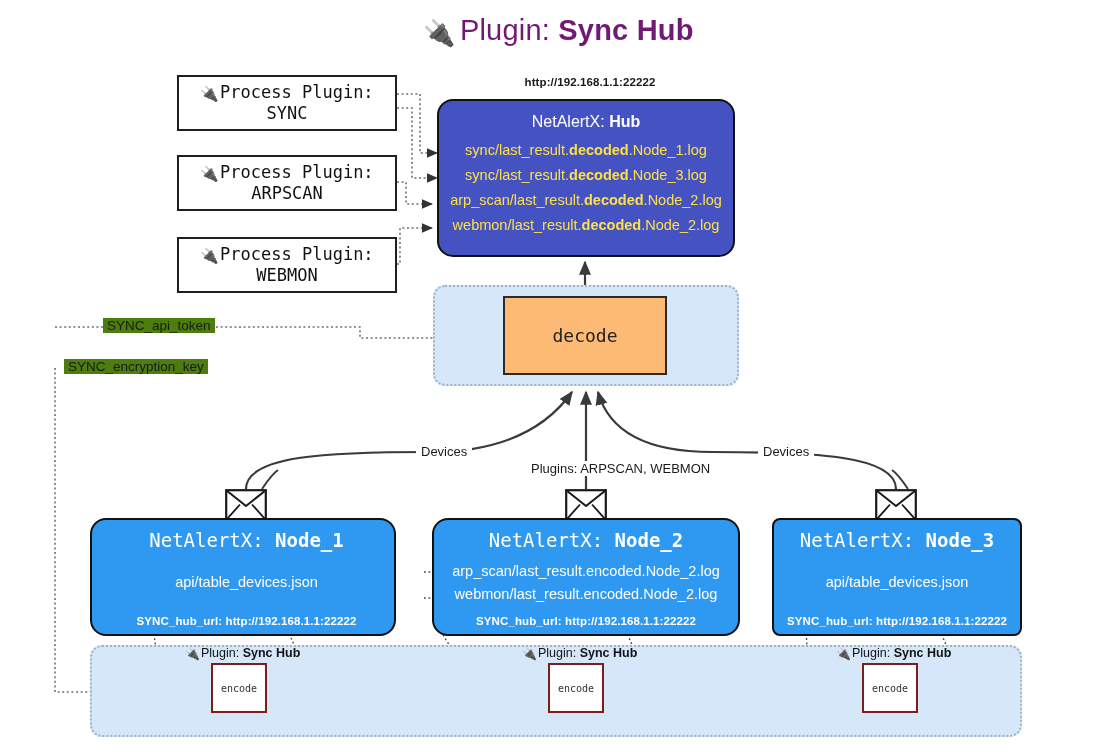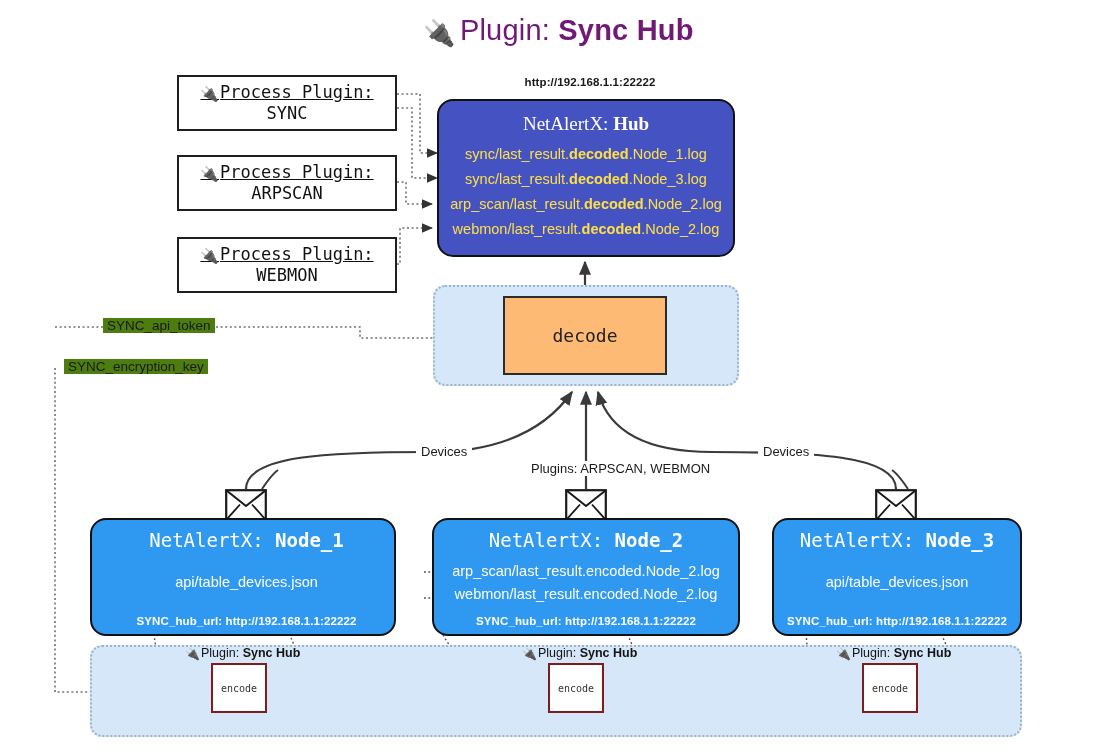--- a/index.html
+++ b/index.html
@@ -51,21 +51,21 @@
     font-family: "DejaVu Sans Mono", "Liberation Mono", monospace;
     font-size: 17px;
     color: #111111;
     display: flex;
     flex-direction: column;
     align-items: center;
     justify-content: center;
     line-height: 1.25;
     box-sizing: border-box;
   }
-  .proc-box .l1 { white-space: nowrap; text-decoration: underline; }
+  .proc-box .l1 { white-space: nowrap; }
   .proc-box .l1 .plug-ico {
     font-family: "DejaVu Sans", sans-serif;
     font-size: 15px;
     margin-right: 1px;
     vertical-align: -1px;
   }
   .proc-box .l2 { white-space: nowrap; }
 
   
   #hub-url {
@@ -85,22 +85,22 @@
     border: 2.5px solid #111111;
     border-radius: 16px;
     box-sizing: border-box;
     color: #ffffff;
     display: flex;
     flex-direction: column;
     align-items: center;
     padding-top: 12px;
   }
   #hub-box .hub-title {
-    font-family: Liberation Serif, serif;
-    font-size: 19px;
+    font-family: Liberation Sans, sans-serif;
+    font-size: 16px;
     white-space: nowrap;
     margin-bottom: 7px;
   }
   #hub-box .hub-title .strong { font-weight: bold; }
   .hub-line {
     font-size: 14.5px;
     line-height: 1.73;
     white-space: nowrap;
     color: #fde047;
   }
@@ -192,21 +192,21 @@
   .node-box .node-url {
     font-size: 11.5px;
     font-weight: bold;
     color: #ffffff;
     white-space: nowrap;
     margin-bottom: 7px;
     letter-spacing: .1px;
   }
   #node1 { left: 90px;  width: 306px; padding-left: 7px; }
   #node2 { left: 432px; width: 308px; }
-  #node3 { left: 772px; width: 250px; }
+  #node3 { left: 772px; width: 250px; border-radius: 8px; }
 
   
   .envelope {
     width: 42px; height: 32px;
     top: 489px;
   }
   #env1 { left: 225px; }
   #env2 { left: 565px; }
   #env3 { left: 875px; }
 

